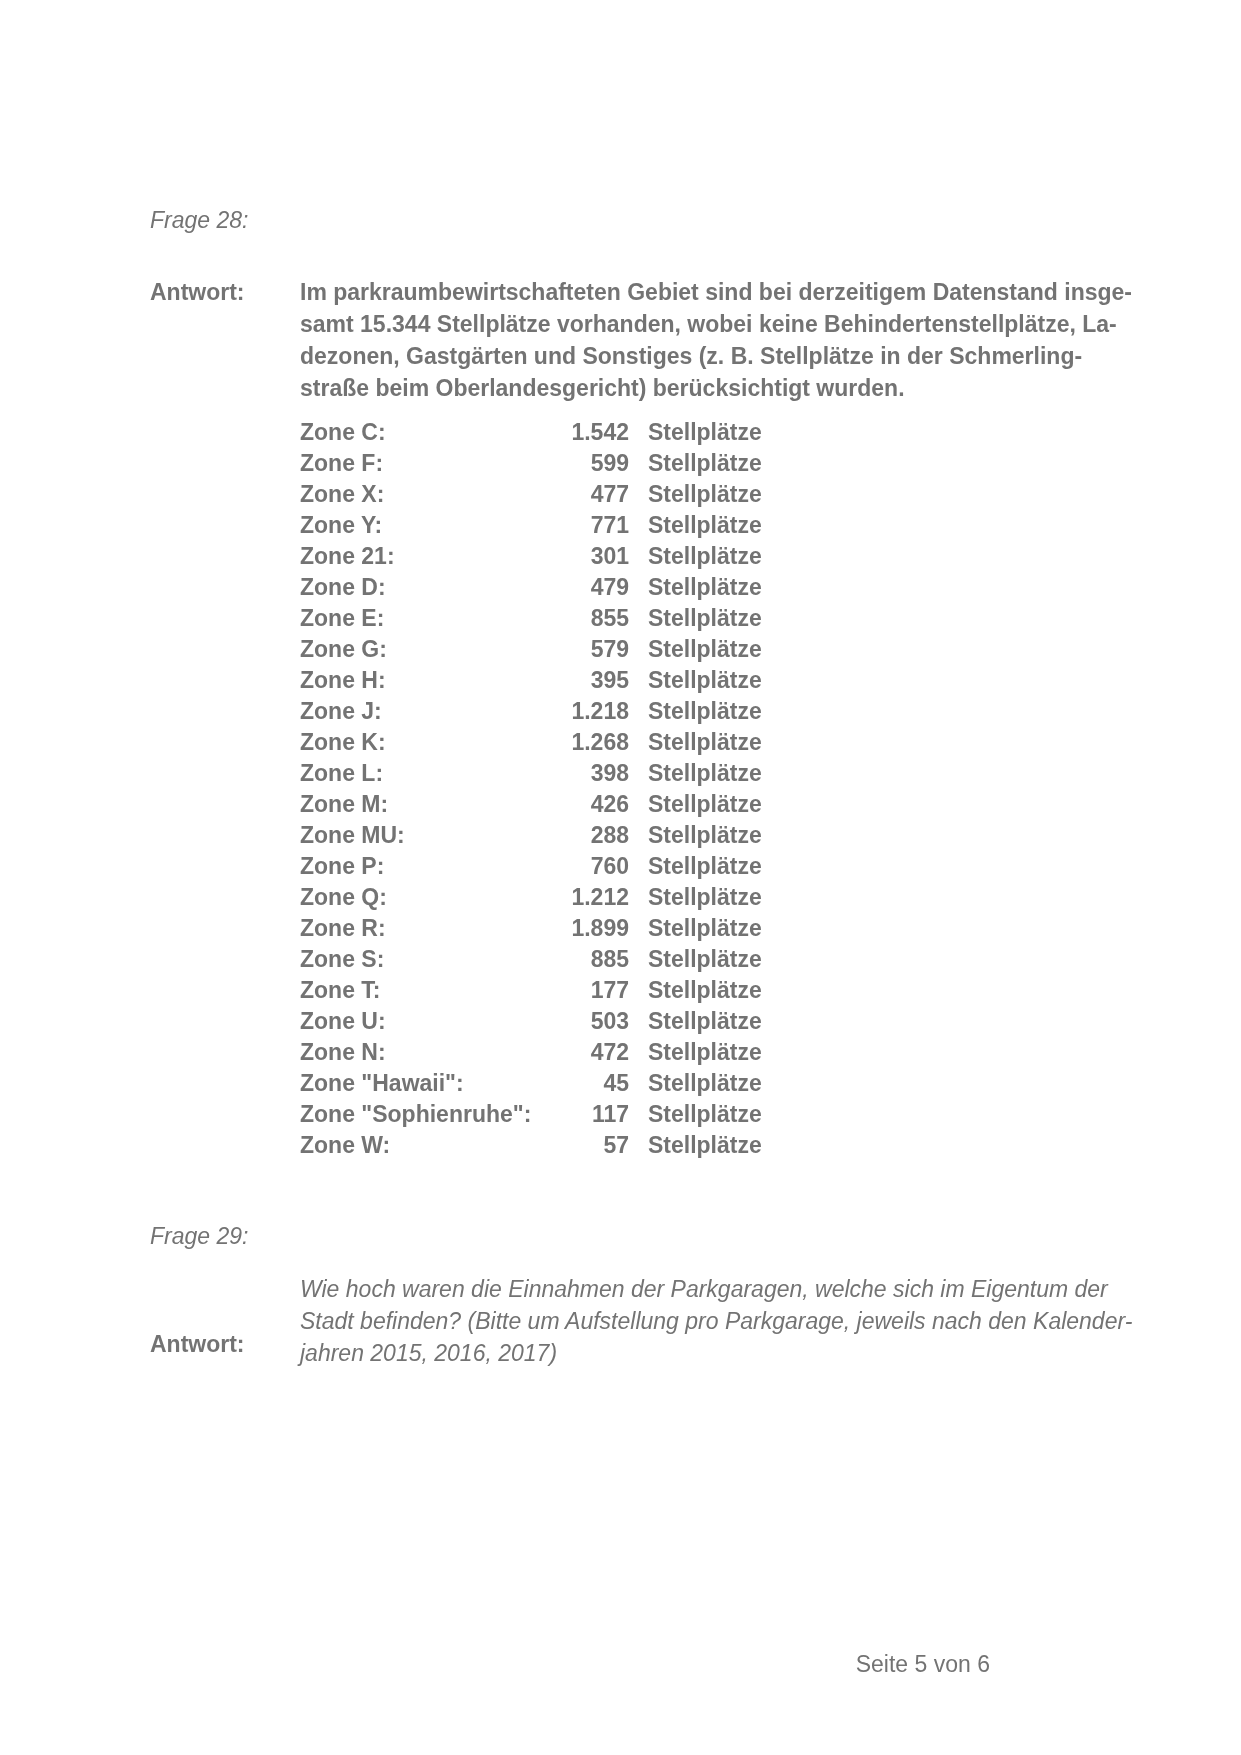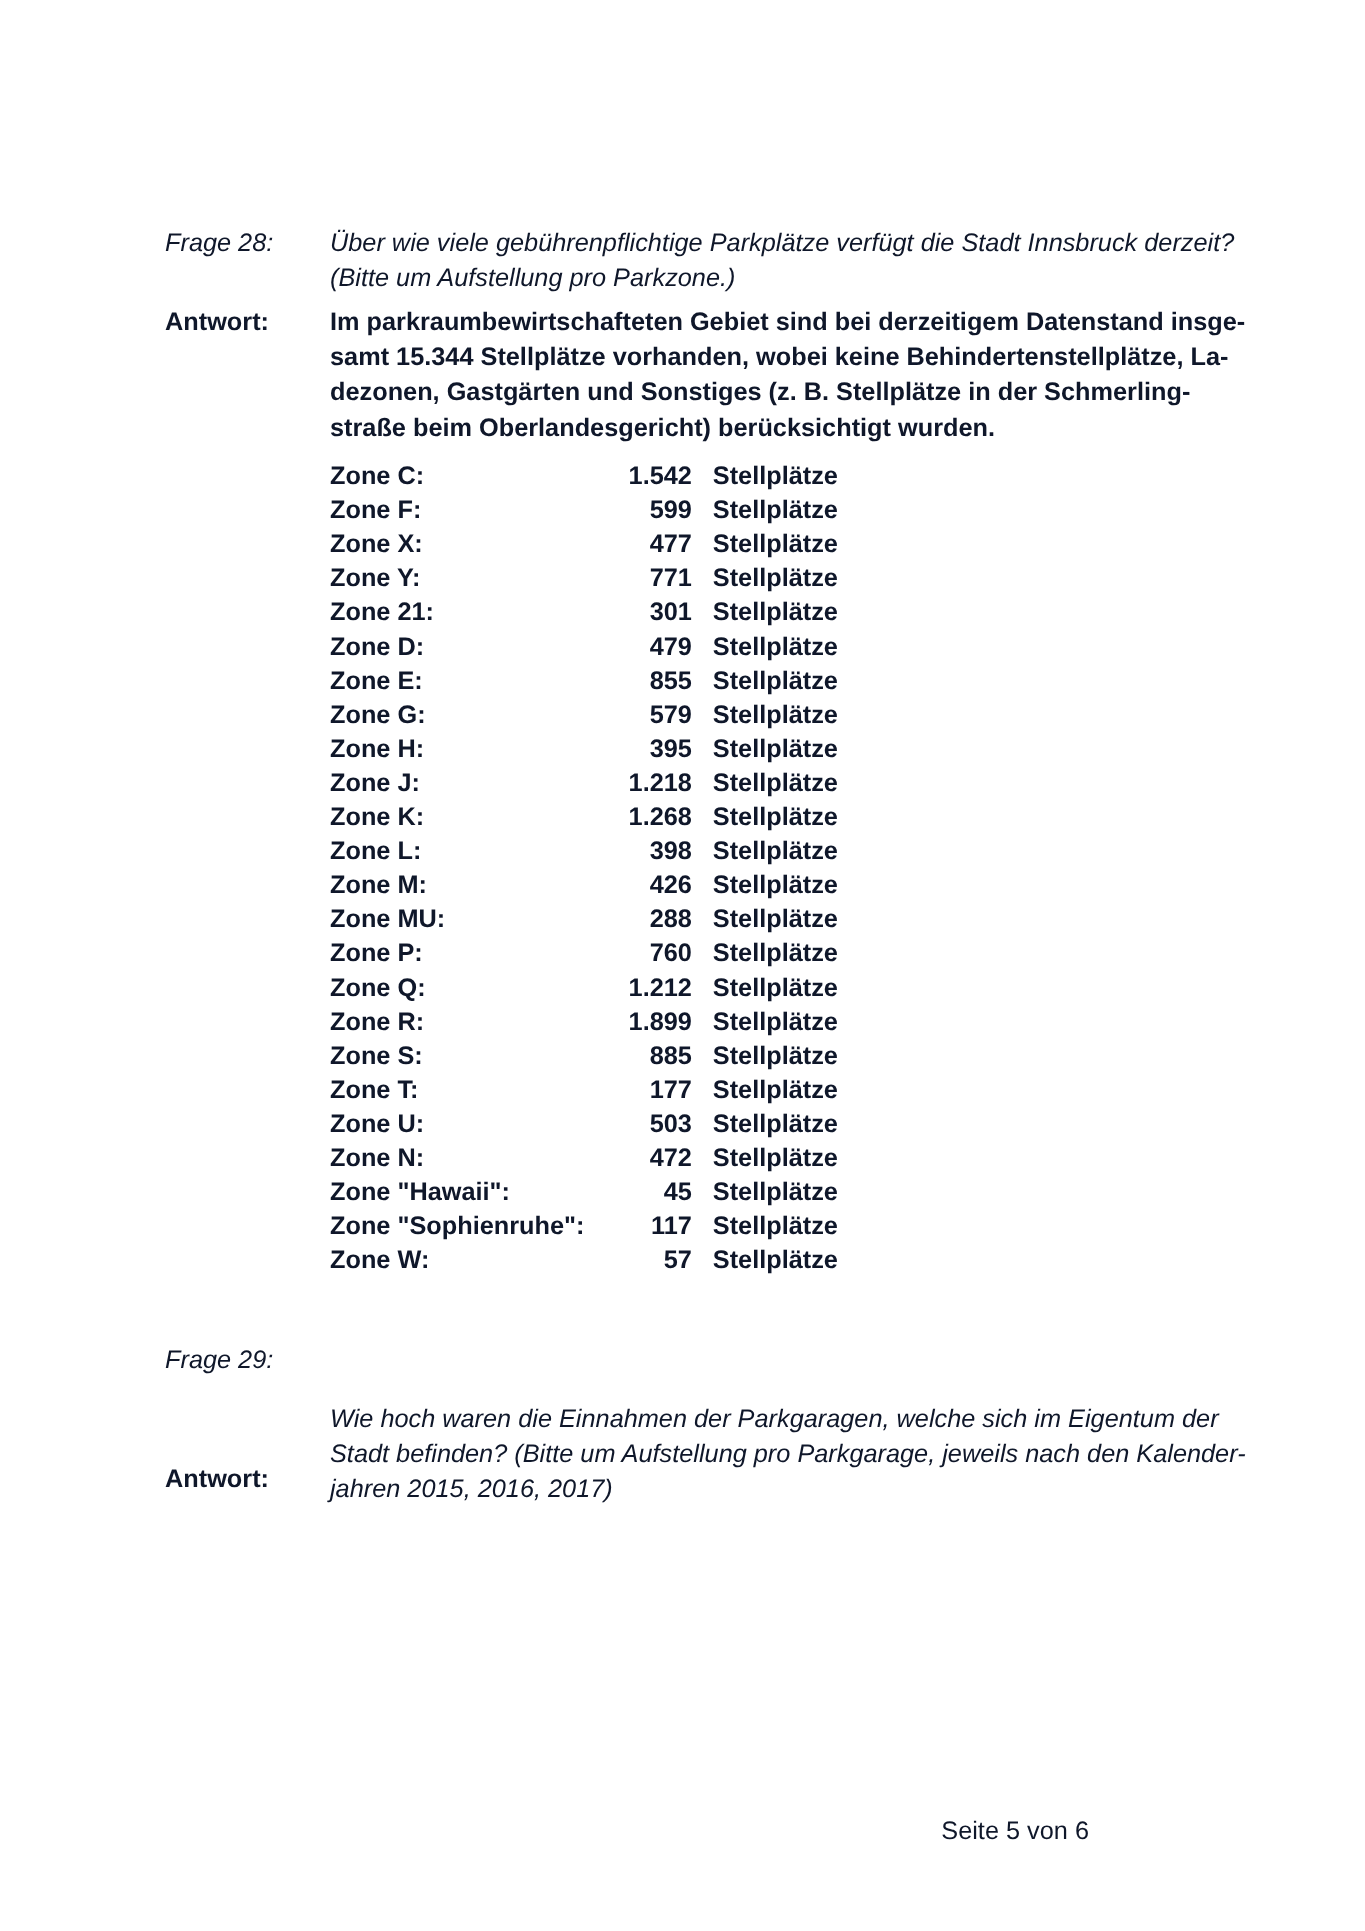--- a/index.html
+++ b/index.html
@@ -6,21 +6,21 @@
     margin: 0;
     padding: 0;
     background: #ffffff;
   }
   .page {
     position: relative;
     width: 1241px;
     height: 1755px;
     background: #ffffff;
     font-family: "Liberation Sans", "DejaVu Sans", sans-serif;
-    color: #0f172a;
+    color: #737373;
     font-size: 23px;
     line-height: 32px;
   }
   .abs { position: absolute; }
   .italic { font-style: italic; }
   .bold { font-weight: bold; }
   .pre { white-space: pre; }
 
   
   .qlabel { left: 150px; }
@@ -63,22 +63,20 @@
     width: 690px;
     text-align: right;
   }
 </style>
 </head>
 <body>
 
 <div class="page">
 
   <div class="abs qlabel italic" style="top:204px;">Frage 28:</div>
-  <div class="abs bodycol italic pre" style="top:204px;">Über wie viele gebührenpflichtige Parkplätze verfügt die Stadt Innsbruck derzeit?
-(Bitte um Aufstellung pro Parkzone.)</div>
 
   <div class="abs qlabel bold" style="top:276px;">Antwort:</div>
   <div class="abs bodycol bold pre" style="top:276px;">Im parkraumbewirtschafteten Gebiet sind bei derzeitigem Datenstand insge-
 samt 15.344 Stellplätze vorhanden, wobei keine Behindertenstellplätze, La-
 dezonen, Gastgärten und Sonstiges (z. B. Stellplätze in der Schmerling-
 straße beim Oberlandesgericht) berücksichtigt wurden.</div>
 
   <div class="zone-table">
       <div class="zone-row">
         <span class="zl">Zone C:</span>

